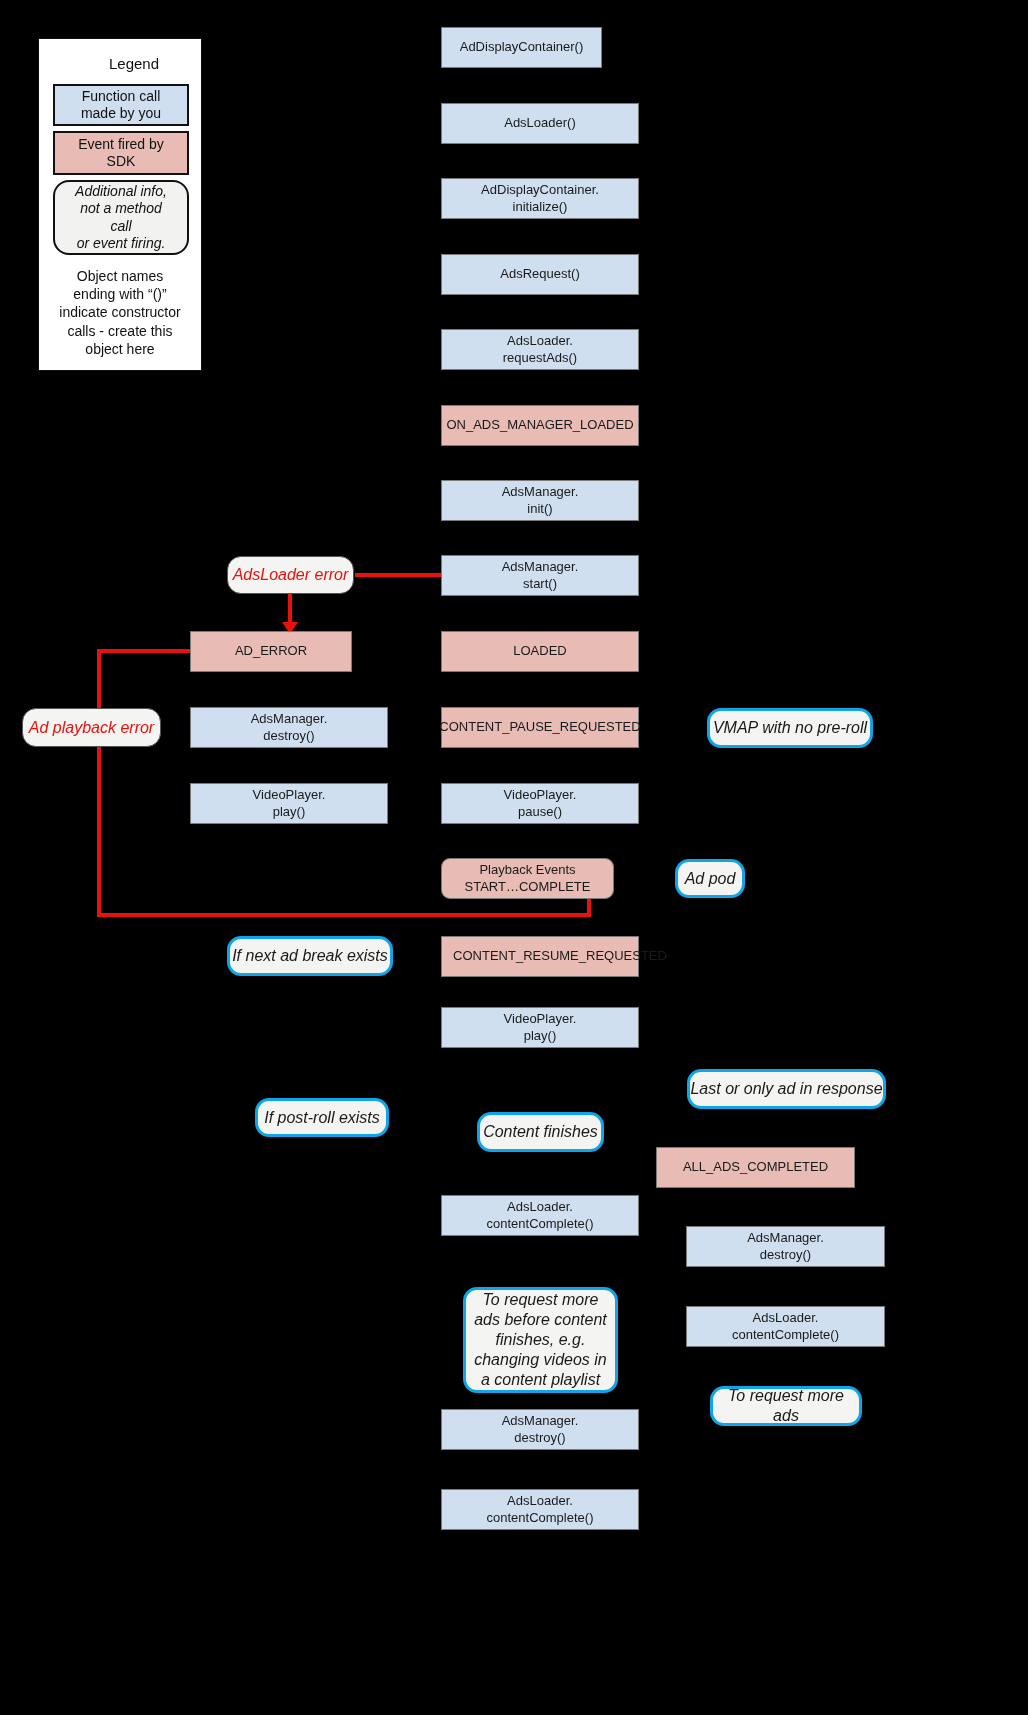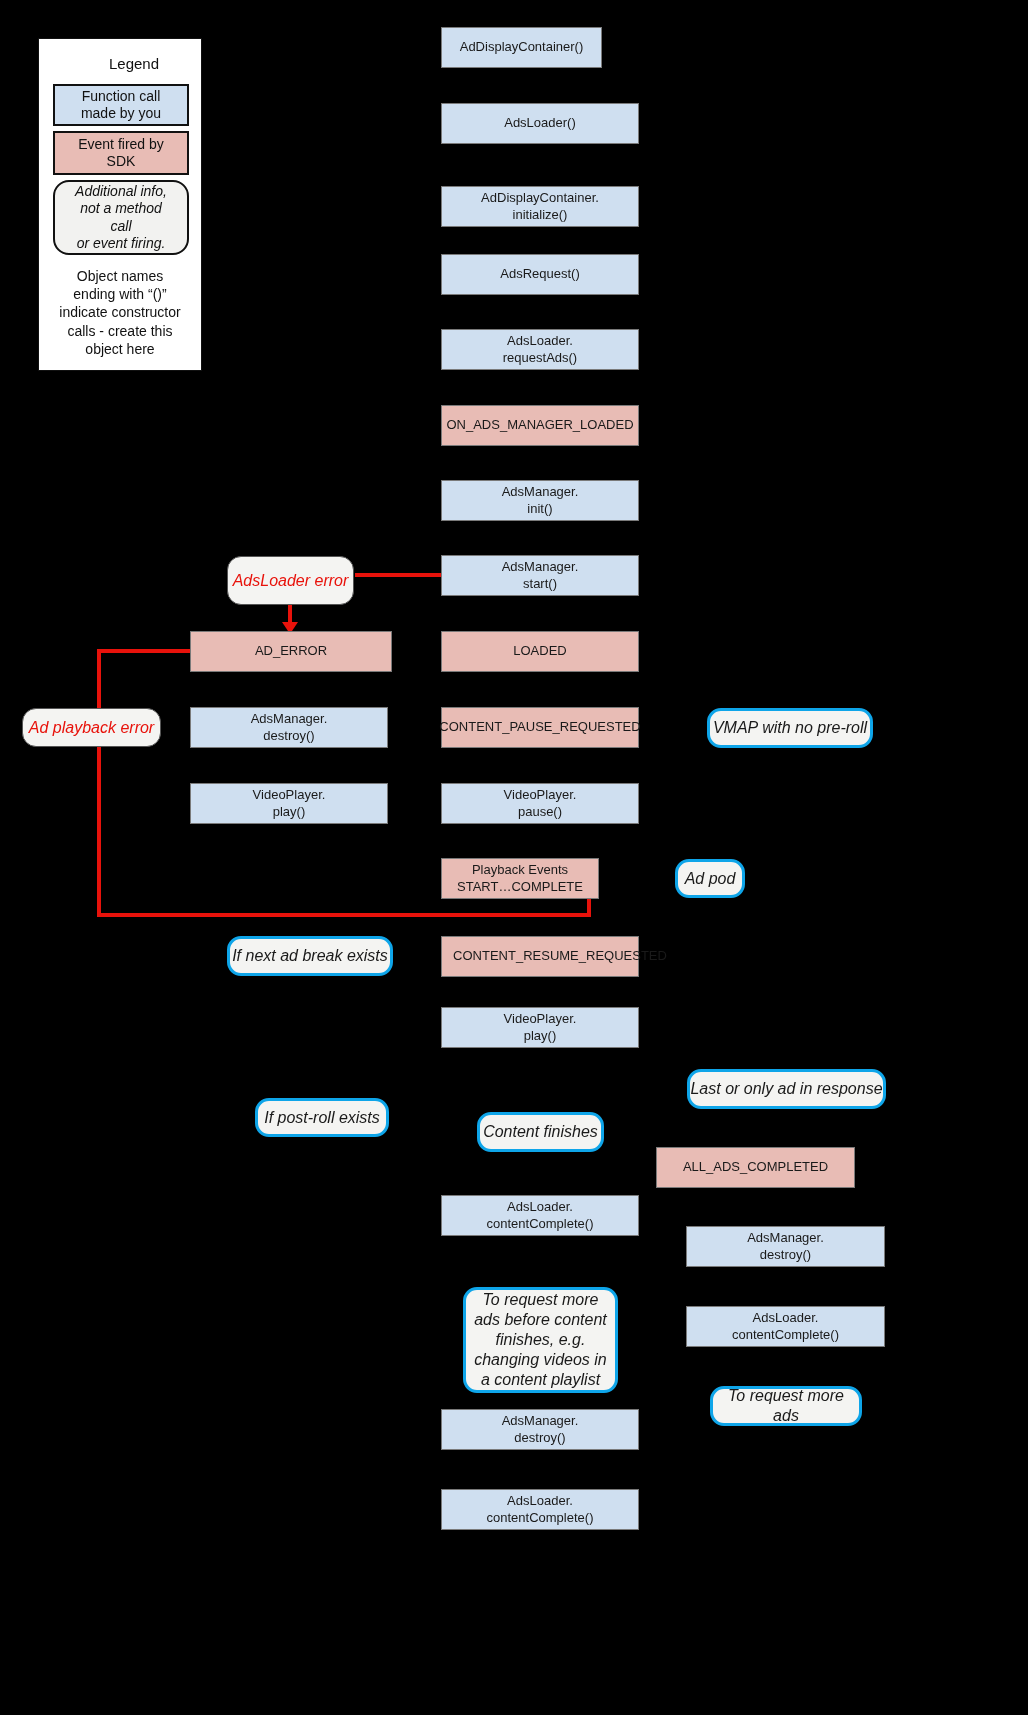--- a/index.html
+++ b/index.html
@@ -170,21 +170,21 @@
   <div class="rline" style="left:97px; top:649px; width:4px; height:268px;"></div>
 
   <div class="rline" style="left:97px; top:913px; width:494px; height:4px;"></div>
 
   <div class="rline" style="left:587px; top:892px; width:4px; height:25px;"></div>
 
   <div class="node fn" style="left:441px; top:27px; width:161px; height:41px;">AdDisplayContainer()</div>
 
   <div class="node fn" style="left:441px; top:103px; width:198px; height:41px;">AdsLoader()</div>
 
-  <div class="node fn" style="left:441px; top:178px; width:198px; height:41px;margin-top:8px;">AdDisplayContainer.
+  <div class="node fn" style="left:441px; top:178px; width:198px; height:41px;">AdDisplayContainer.
 initialize()</div>
 
   <div class="node fn" style="left:441px; top:254px; width:198px; height:41px;">AdsRequest()</div>
 
   <div class="node fn" style="left:441px; top:329px; width:198px; height:41px;">AdsLoader.
 requestAds()</div>
 
   <div class="node evt" style="left:441px; top:405px; width:198px; height:41px;">ON_ADS_MANAGER_LOADED</div>
 
   <div class="node fn" style="left:441px; top:480px; width:198px; height:41px;">AdsManager.
@@ -193,21 +193,21 @@
   <div class="node fn" style="left:441px; top:555px; width:198px; height:41px;">AdsManager.
 start()</div>
 
   <div class="node evt" style="left:441px; top:631px; width:198px; height:41px;">LOADED</div>
 
   <div class="node evt" style="left:441px; top:707px; width:198px; height:41px;">CONTENT_PAUSE_REQUESTED</div>
 
   <div class="node fn" style="left:441px; top:783px; width:198px; height:41px;">VideoPlayer.
 pause()</div>
 
-  <div class="node evt" style="left:441px; top:858px; width:158px; height:41px;">Playback Events
+  <div class="node evt" style="left:441px; top:858px; width:173px; height:41px;border-radius:9px;">Playback Events
 START…COMPLETE</div>
 
   <div class="node evt" style="left:441px; top:936px; width:198px; height:41px;padding-left:40px;">CONTENT_RESUME_REQUESTED</div>
 
   <div class="node fn" style="left:441px; top:1007px; width:198px; height:41px;">VideoPlayer.
 play()</div>
 
   <div class="node info" style="left:477px; top:1112px; width:127px; height:40px;">Content finishes</div>
 
   <div class="node fn" style="left:441px; top:1195px; width:198px; height:41px;">AdsLoader.
@@ -218,23 +218,23 @@
 finishes, e.g.
 changing videos in
 a content playlist</div>
 
   <div class="node fn" style="left:441px; top:1409px; width:198px; height:41px;">AdsManager.
 destroy()</div>
 
   <div class="node fn" style="left:441px; top:1489px; width:198px; height:41px;">AdsLoader.
 contentComplete()</div>
 
-  <div class="node info err" style="left:227px; top:556px; width:127px; height:49px;">AdsLoader error</div>
-
-  <div class="node evt" style="left:190px; top:631px; width:202px; height:41px;">AD_ERROR</div>
+  <div class="node info err" style="left:227px; top:556px; width:127px; height:38px;">AdsLoader error</div>
+
+  <div class="node evt" style="left:190px; top:631px; width:162px; height:41px;">AD_ERROR</div>
 
   <div class="node info err" style="left:22px; top:708px; width:139px; height:39px;">Ad playback error</div>
 
   <div class="node fn" style="left:190px; top:707px; width:198px; height:41px;">AdsManager.
 destroy()</div>
 
   <div class="node fn" style="left:190px; top:783px; width:198px; height:41px;">VideoPlayer.
 play()</div>
 
   <div class="node info" style="left:227px; top:936px; width:166px; height:40px;">If next ad break exists</div>

